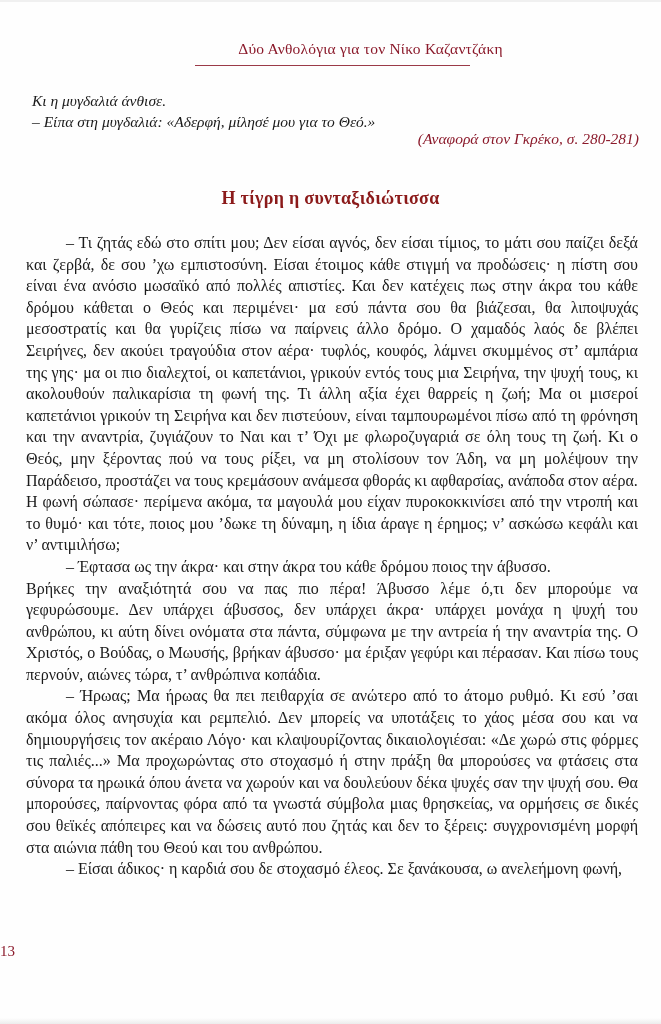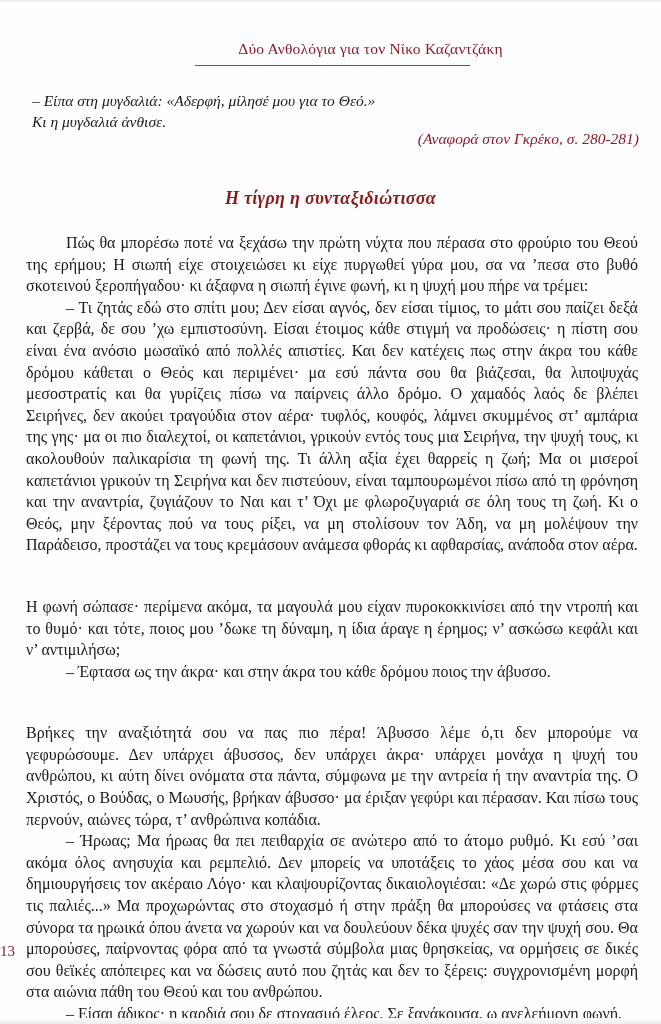--- a/index.html
+++ b/index.html
@@ -13,54 +13,53 @@
       font-size: 15.5px; color: #8b1a2b; letter-spacing: 0.2px; padding-left: 40px;
     }
     .running-head-rule {
       position: absolute; top: 65px; left: 195px; width: 275px; height: 1px; background: #9b3a48;
     }
     .epigraph { position: absolute; left: 32px; top: 90px; width: 610px; font-style: italic; font-size: 15.5px; line-height: 21px; }
     .epigraph p { margin: 0; }
     .citation { position: absolute; right: 22px; top: 130px; font-style: italic; font-size: 15.5px; color: #8b1a2b; text-align: right; }
     .section-title {
       position: absolute; top: 188px; left: 0; width: 661px; text-align: center;
-      font-weight: bold; font-size: 18px; color: #8b1a1a; letter-spacing: 0.3px; font-style: italic;
+      font-weight: bold; font-size: 18px; color: #8b1a1a; letter-spacing: 0.3px;
     }
     .body-text {
       position: absolute; left: 26px; top: 232px; width: 612px;
       font-size: 16px; line-height: 21.6px; text-align: justify;
     }
     .body-text p { margin: 0; text-indent: 40px; }
-    .body-text p.no-ind { text-indent: 0; margin-top: 40px; }
+    .body-text p.no-ind { text-indent: 0; }
     .body-text p.dlg { text-indent: 40px; }
     .page-number {
       position: absolute; top: 943px; left: 0; width: 661px; text-align: left;
       font-size: 15px; color: #8b1a2b;
     }
     .page-edge { position: absolute; left: 0; bottom: 0; width: 661px; height: 6px; background: linear-gradient(#fefefe, #ececec); }
     .top-edge { position: absolute; left: 0; top: 0; width: 661px; height: 2px; background: #f0f0f0; }
   </style>
 </head>
 <body>
 
 <div class="top-edge"></div>
 
 <div class="running-head">Δύο Ανθολόγια για τον Νίκο Καζαντζάκη</div>
 <div class="running-head-rule"></div>
 
 <div class="epigraph">
+  <p>Κι η μυγδαλιά άνθισε.</p>
   <p>– Είπα στη μυγδαλιά: «Αδερφή, μίλησέ μου για το Θεό.»</p>
-  <p>Κι η μυγδαλιά άνθισε.</p>
 </div>
 <div class="citation">(Αναφορά στον Γκρέκο, σ. 280-281)</div>
 
 <div class="section-title">Η τίγρη η συνταξιδιώτισσα</div>
 
 <div class="body-text">
-  <p>Πώς θα μπορέσω ποτέ να ξεχάσω την πρώτη νύχτα που πέρασα στο φρούριο του Θεού της ερήμου; Η σιωπή είχε στοιχειώσει κι είχε πυργωθεί γύρα μου, σα να ’πεσα στο βυθό σκοτεινού ξεροπήγαδου· κι άξαφνα η σιωπή έγινε φωνή, κι η ψυχή μου πήρε να τρέμει:</p>
   <p class="dlg">– Τι ζητάς εδώ στο σπίτι μου; Δεν είσαι αγνός, δεν είσαι τίμιος, το μάτι σου παίζει δεξά και ζερβά, δε σου ’χω εμπιστοσύνη. Είσαι έτοιμος κάθε στιγμή να προδώσεις· η πίστη σου είναι ένα ανόσιο μωσαϊκό από πολλές απιστίες. Και δεν κατέχεις πως στην άκρα του κάθε δρόμου κάθεται ο Θεός και περιμένει· μα εσύ πάντα σου θα βιάζεσαι, θα λιποψυχάς μεσοστρατίς και θα γυρίζεις πίσω να παίρνεις άλλο δρόμο. Ο χαμαδός λαός δε βλέπει Σειρήνες, δεν ακούει τραγούδια στον αέρα· τυφλός, κουφός, λάμνει σκυμμένος στ’ αμπάρια της γης· μα οι πιο διαλεχτοί, οι καπετάνιοι, γρικούν εντός τους μια Σειρήνα, την ψυχή τους, κι ακολουθούν παλικαρίσια τη φωνή της. Τι άλλη αξία έχει θαρρείς η ζωή; Μα οι μισεροί καπετάνιοι γρικούν τη Σειρήνα και δεν πιστεύουν, είναι ταμπουρωμένοι πίσω από τη φρόνηση και την αναντρία, ζυγιάζουν το Ναι και τ’ Όχι με φλωροζυγαριά σε όλη τους τη ζωή. Κι ο Θεός, μην ξέροντας πού να τους ρίξει, να μη στολίσουν τον Άδη, να μη μολέψουν την Παράδεισο, προστάζει να τους κρεμάσουν ανάμεσα φθοράς κι αφθαρσίας, ανάποδα στον αέρα.</p>
   <p class="no-ind">Η φωνή σώπασε· περίμενα ακόμα, τα μαγουλά μου είχαν πυροκοκκινίσει από την ντροπή και το θυμό· και τότε, ποιος μου ’δωκε τη δύναμη, η ίδια άραγε η έρημος; ν’ ασκώσω κεφάλι και ν’ αντιμιλήσω;</p>
   <p class="dlg">– Έφτασα ως την άκρα· και στην άκρα του κάθε δρόμου ποιος την άβυσσο.</p>
   <p class="no-ind">Βρήκες την αναξιότητά σου να πας πιο πέρα! Άβυσσο λέμε ό,τι δεν μπορούμε να γεφυρώσουμε. Δεν υπάρχει άβυσσος, δεν υπάρχει άκρα· υπάρχει μονάχα η ψυχή του ανθρώπου, κι αύτη δίνει ονόματα στα πάντα, σύμφωνα με την αντρεία ή την αναντρία της. Ο Χριστός, ο Βούδας, ο Μωυσής, βρήκαν άβυσσο· μα έριξαν γεφύρι και πέρασαν. Και πίσω τους περνούν, αιώνες τώρα, τ’ ανθρώπινα κοπάδια.</p>
   <p class="dlg">– Ήρωας; Μα ήρωας θα πει πειθαρχία σε ανώτερο από το άτομο ρυθμό. Κι εσύ ’σαι ακόμα όλος ανησυχία και ρεμπελιό. Δεν μπορείς να υποτάξεις το χάος μέσα σου και να δημιουργήσεις τον ακέραιο Λόγο· και κλαψουρίζοντας δικαιολογιέσαι: «Δε χωρώ στις φόρμες τις παλιές...» Μα προχωρώντας στο στοχασμό ή στην πράξη θα μπορούσες να φτάσεις στα σύνορα τα ηρωικά όπου άνετα να χωρούν και να δουλεύουν δέκα ψυχές σαν την ψυχή σου. Θα μπορούσες, παίρνοντας φόρα από τα γνωστά σύμβολα μιας θρησκείας, να ορμήσεις σε δικές σου θεϊκές απόπειρες και να δώσεις αυτό που ζητάς και δεν το ξέρεις: συγχρονισμένη μορφή στα αιώνια πάθη του Θεού και του ανθρώπου.</p>
   <p class="dlg">– Είσαι άδικος· η καρδιά σου δε στοχασμό έλεος. Σε ξανάκουσα, ω ανελεήμονη φωνή,</p>
 </div>
 
 <div class="page-number">13</div>
 <div class="page-edge"></div>

